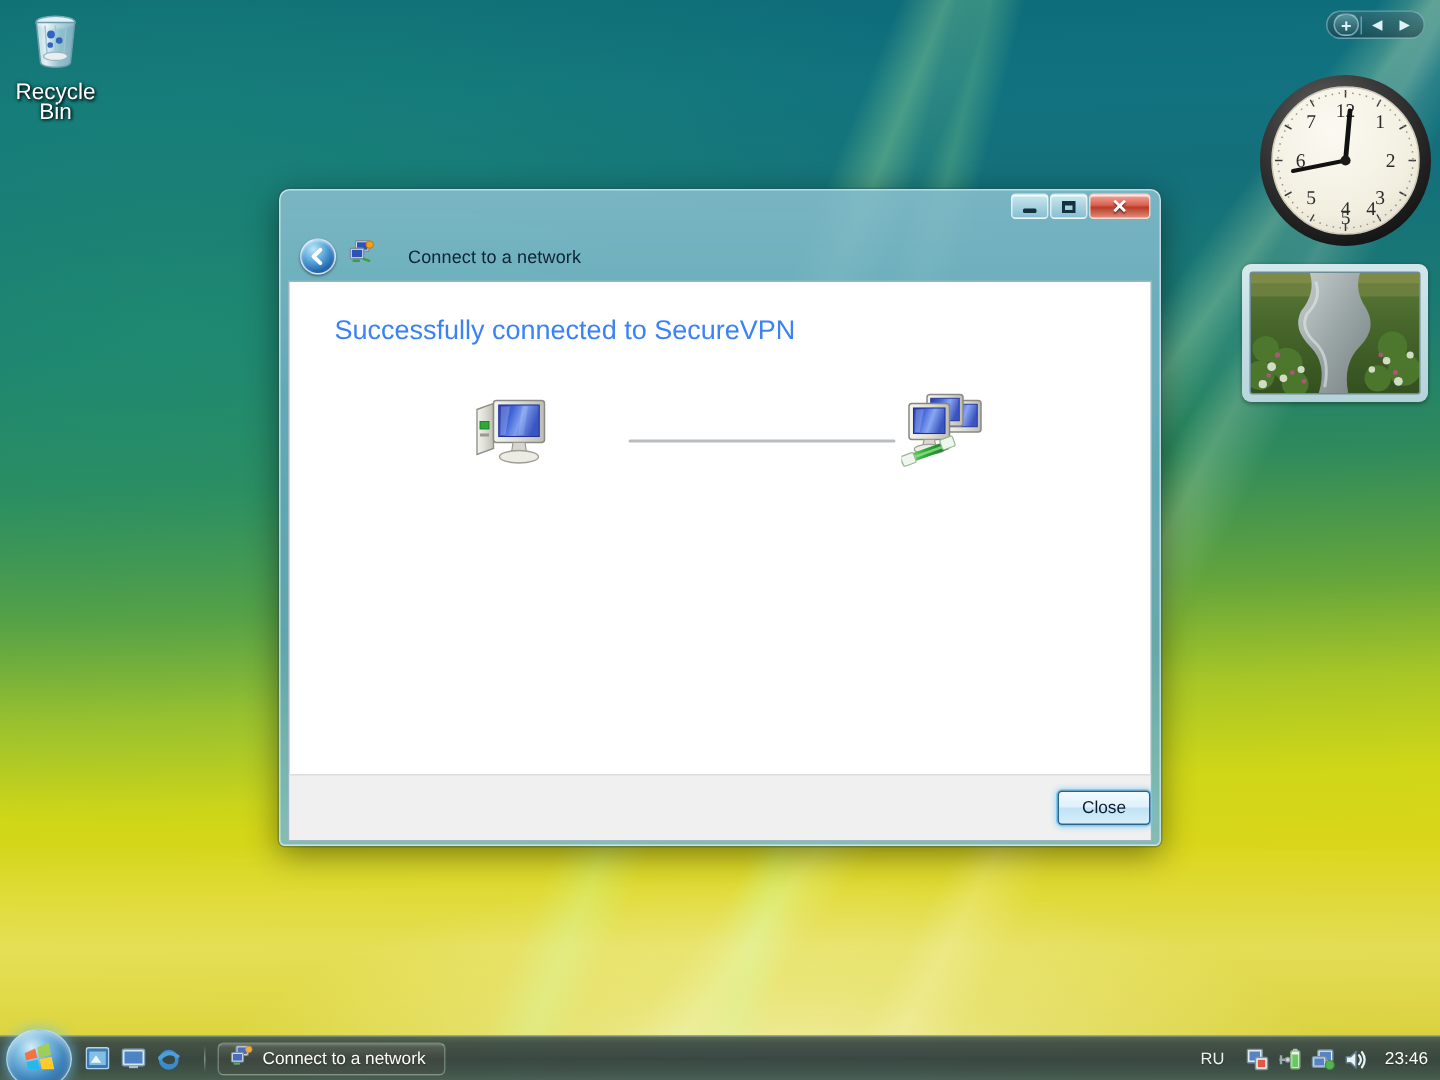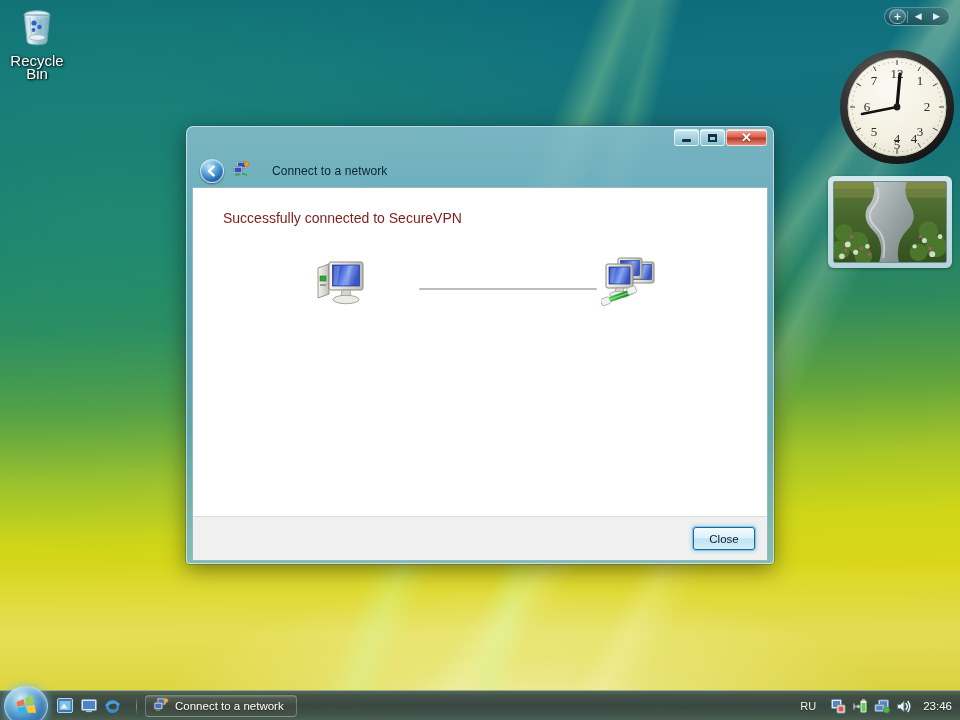--- a/index.html
+++ b/index.html
@@ -119,32 +119,32 @@
   }
   #nav-title { font-size: 12px; color: #0b2435; margin-left: 14px; letter-spacing:.1px; }
 
   
   #client {
     height: 374px; background: #fff;
     border: 1px solid #9ab6c2; border-radius: 1px;
     display: flex; flex-direction: column;
   }
   #content-body { flex: 1; position: relative; padding: 22px 30px 0 30px; }
-  #page-heading { color: #7f1d1d; font-size: 14px; font-weight: normal; }
+  #page-heading { color: #3b82f6; font-size: 18px; font-weight: normal; }
   #diagram { position: relative; margin-top: 30px; height: 70px; }
   #pc-icon { position: absolute; left: 92px; top: 0; }
   #link-line {
     position: absolute; left: 196px; top: 32px; width: 178px; height: 2px;
     background: #b9bdc0; border-radius: 1px;
   }
   #net-icon { position: absolute; left: 378px; top: -2px; }
 
   #footer {
     height: 44px; background: #f0f0f0; border-top: 1px solid #dcdcdc;
-    display: flex; align-items: center; justify-content: flex-end; padding-right: 12px; margin-top: 20px;
+    display: flex; align-items: center; justify-content: flex-end; padding-right: 0; margin-top: 20px;
   }
   #close-button {
     min-width: 62px; height: 23px; padding: 0 14px;
     font-family: "Liberation Sans", sans-serif; font-size: 11.5px; color: #0a1b2b;
     border: 1px solid #2c628b; border-radius: 3px;
     background: linear-gradient(180deg, #f2fbff 0%, #dff1fb 46%, #bfe3f5 52%, #d6effa 100%);
     box-shadow: 0 0 0 1px rgba(120,200,240,.85), 0 0 4px 1px rgba(110,195,240,.7);
     cursor: default;
   }
 

